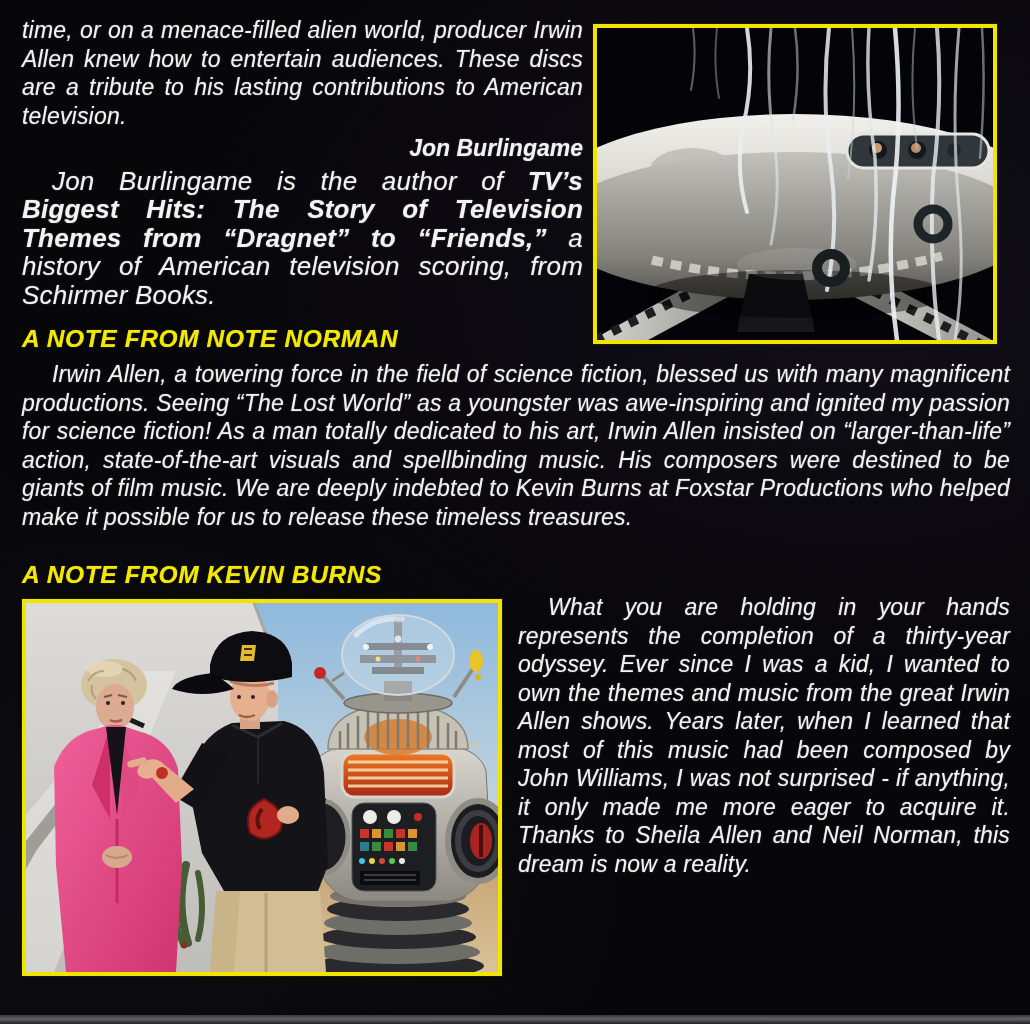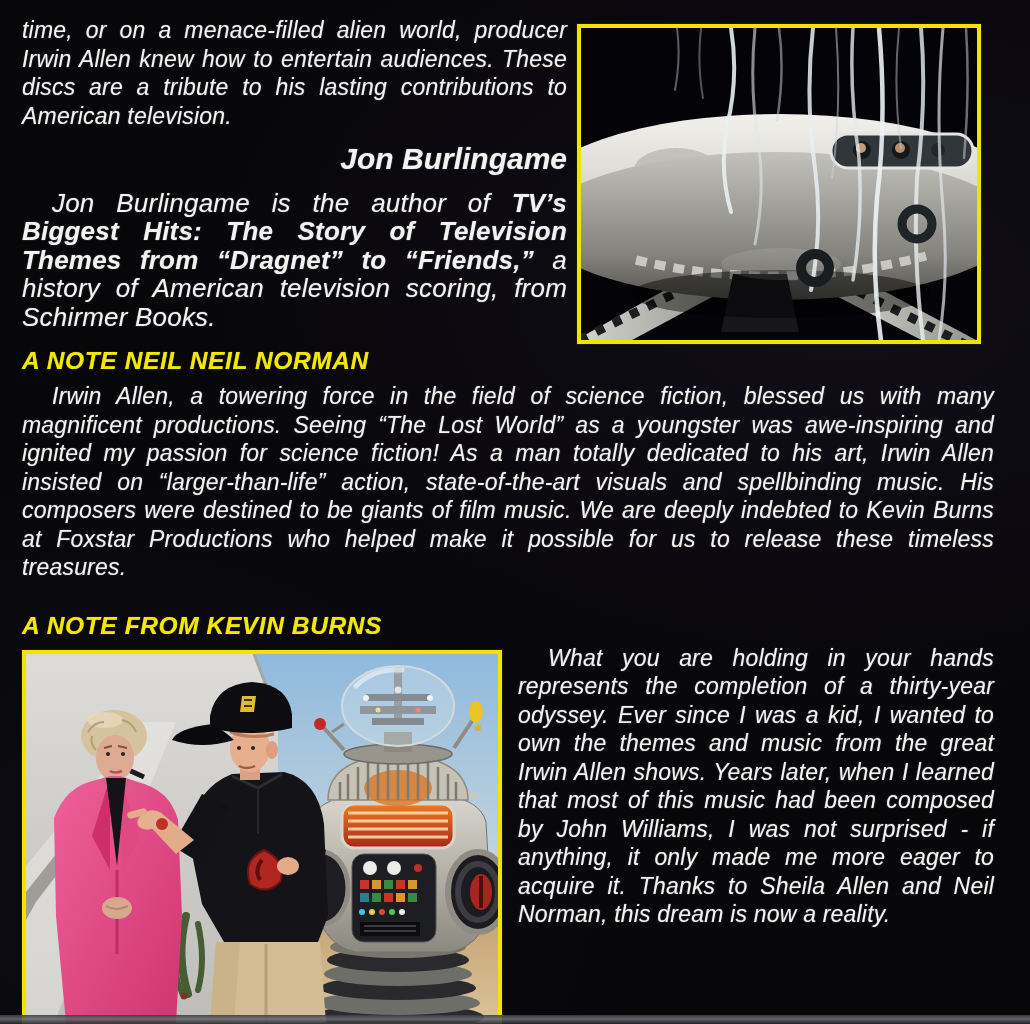--- a/index.html
+++ b/index.html
@@ -8,31 +8,31 @@
     width:1030px;height:1024px;
     overflow:hidden;
     background:
       radial-gradient(120% 80% at 82% 28%, #110e18 0%, rgba(7,6,10,0) 55%),
       radial-gradient(90% 70% at 10% 85%, #0d0c12 0%, rgba(7,6,10,0) 60%),
       #070609;
     font-family:"Liberation Sans","DejaVu Sans",sans-serif;
     font-style:italic;
     color:#f3f3f1;
   }
-  .content{padding:16px 36px 0 22px;}
+  .content{padding:16px 20px 0 22px;}
   p.body{
     font-size:23px;line-height:28.5px;margin:0;
     text-align:justify;
     text-shadow:0 0 1.5px rgba(245,245,255,.45);
     letter-spacing:.2px;
   }
   p.body.small{font-size:26px;}
   .indent{text-indent:30px;}
   .byline{
-    font-size:30px;line-height:28.5px;margin:15px;
+    font-size:23px;line-height:28.5px;margin:4px;
     font-weight:bold;text-align:right;padding-right:14px;
     text-shadow:0 0 1.5px rgba(245,245,255,.45);
   }
   .bold{font-weight:bold;}
   h2.section-heading{
     color:#f3e800;
     font-size:24.5px;font-weight:bold;font-style:italic;
     letter-spacing:.6px;
     margin:16px 0 7px 0;
     text-shadow:0 0 1px rgba(255,240,60,.6);
@@ -117,21 +117,21 @@
           <circle cx="336" cy="196" r="15" stroke="#1f2428" stroke-width="9"></circle>
           <circle cx="234" cy="240" r="14" stroke="#181d20" stroke-width="10"></circle>
         </g>
       </svg>
     </div>
 
     <p class="body">time, or on a menace-filled alien world, producer Irwin Allen knew how to entertain audiences. These discs are a tribute to his lasting contributions to American television.</p>
     <p class="byline">Jon Burlingame</p>
     <p class="body small indent"><span>Jon Burlingame is the author of </span><span class="bold">TV’s Biggest Hits: The Story of Television Themes from “Dragnet” to “Friends,”</span><span> a history of American television scoring, from Schirmer Books.</span></p>
 
-    <h2 class="section-heading">A NOTE NEIL NEIL NORMAN</h2>
+    <h2 class="section-heading">A NOTE FROM NOTE NORMAN</h2>
     <p class="body indent">Irwin Allen, a towering force in the field of science fiction, blessed us with many magnificent productions. Seeing “The Lost World” as a youngster was awe-inspiring and ignited my passion for science fiction! As a man totally dedicated to his art, Irwin Allen insisted on “larger-than-life” action, state-of-the-art visuals and spellbinding music. His composers were destined to be giants of film music. We are deeply indebted to Kevin Burns at Foxstar Productions who helped make it possible for us to release these timeless treasures.</p>
 
     <h2 class="section-heading kb">A NOTE FROM KEVIN BURNS</h2>
 
     <div class="photo photo-robot">
       <svg viewBox="0 0 472 369" preserveAspectRatio="none">
         <defs>
           <linearGradient id="sky" x1="0" y1="0" x2="0" y2="1">
             <stop offset="0" stop-color="#8fb9dd"></stop>
               <stop offset="1" stop-color="#cdd9de"></stop>

